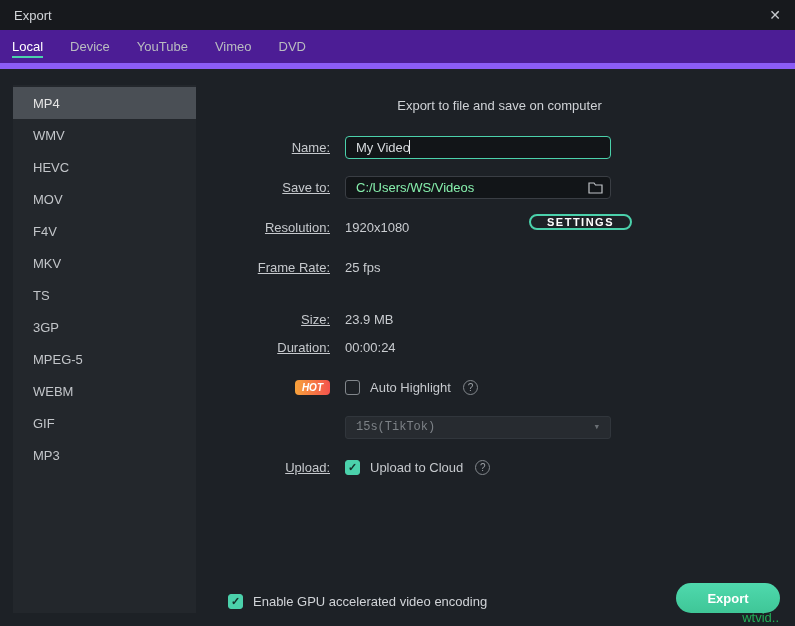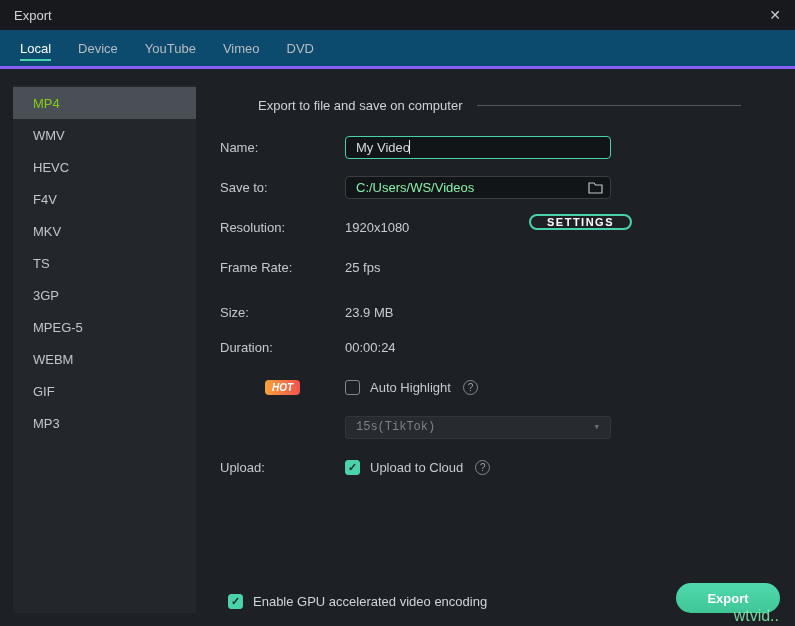--- a/index.html
+++ b/index.html
@@ -8,39 +8,39 @@
 
   .dialog { position:relative; width:795px; height:626px; background:#1d2126; overflow:hidden; }
 
   
   .titlebar { position:absolute; top:0; left:0; right:0; height:30px; background:#17191d;
               display:flex; align-items:center; justify-content:space-between; padding:0 14px; }
   .titlebar .title { color:#d2d5d9; font-size:13px; }
   .titlebar .close { color:#c6c9cd; font-size:14px; cursor:pointer; line-height:1; }
 
   
-  .tabbar { position:absolute; top:30px; left:0; right:0; height:39px; background:#0c4a6e;
-            display:flex; align-items:stretch; padding:0 20px; gap:27px; border-bottom:3px solid #8b5cf6; }
+  .tabbar { position:absolute; top:30px; left:0; right:0; height:39px; background:#4c1d95;
+            display:flex; align-items:stretch; padding:0 12px; gap:27px; border-bottom:6px solid #8b5cf6; }
   .tab { position:relative; display:flex; align-items:center; color:#b9bcc0; font-size:13px; cursor:pointer; }
   .tab.active { color:#ffffff; }
   .tab.active::after { content:""; position:absolute; left:0; right:0; bottom:5px; height:2px; background:#4bd1ab; }
 
   
   .sidebar { position:absolute; left:13px; top:85px; width:183px; height:528px; background:#23272c; padding-top:2px; }
   .fmt { height:32px; display:flex; align-items:center; padding-left:20px; font-size:13px; color:#c2c5c9; cursor:pointer; }
-  .fmt.selected { background:#4a4f55; color:#84cc16; }
+  .fmt.selected { background:#4a4f55; color:#e5e5e5; }
 
   
-  .section-header { position:absolute; left:258px; right:54px; top:98px; display:flex; align-items:center; gap:14px; }
+  .section-header { position:absolute; left:258px; right:54px; top:98px; display:flex; align-items:center; gap:14px;flex-direction:column; }
   .section-header .stitle { color:#cfd2d6; font-size:13px; white-space:nowrap; }
   .section-header .hline { flex:1; height:1px; background:#55595e; }
 
   
   .row { position:absolute; left:220px; width:560px; height:24px; display:flex; align-items:center; }
-  .label { width:125px; padding-right:15px; text-align:left; color:#c6c9cd; font-size:13px; flex:0 0 auto; }
+  .label { width:125px; padding-right:15px; text-align:right; color:#c6c9cd; font-size:13px; flex:0 0 auto;text-decoration:underline; }
   .value { color:#c9ccd0; font-size:13px; }
 
   .text-input { width:266px; height:23px; background:#121518; border:1px solid #3a3e44; border-radius:4px;
                 color:#d6d9dc; font-size:13px; padding:0 10px; font-family:inherit; outline:none; }
   .name-input { border-color:#4bd1ab; }
   .path-input { color:#86efac; padding-right:38px; }
   .input-wrap { position:relative; display:inline-block; width:266px; height:23px; }
   .folder-icon { position:absolute; right:8px; top:5px; cursor:pointer; line-height:0; }
   .caret { position:absolute; left:189px; top:5px; width:1px; height:14px; background:#e4e6e9; }
 
@@ -68,21 +68,21 @@
   .dd-chevron { color:#6a6f74; font-size:11px; line-height:1; }
 
   
   .gpu-row { position:absolute; left:228px; top:594px; display:flex; align-items:center; }
   .gpu-row .cb-label { color:#d0d3d7; }
 
   .export-btn { position:absolute; left:676px; top:583px; width:104px; height:30px; border:none; border-radius:16px;
                 background:linear-gradient(180deg,#4fd9ad,#3fc697); color:#ffffff; font-size:13px; font-weight:bold;
                 font-family:inherit; cursor:pointer; }
 
-  .watermark { position:absolute; right:16px; bottom:1px; color:#86efac; opacity:.85; font-size:16px; }
+  .watermark { position:absolute; right:16px; bottom:1px; color:#22c55e; opacity:.85; font-size:13px; }
 </style>
 </head>
 <body>
 
 <div class="dialog">
 
   <div class="titlebar">
     <span class="title">Export</span>
     <span class="close">✕</span>
   </div>
@@ -92,20 +92,21 @@
       <div class="tab">Device</div>
       <div class="tab">YouTube</div>
       <div class="tab">Vimeo</div>
       <div class="tab">DVD</div>
     </div>
 
   <div class="sidebar">
       <div class="fmt selected">MP4</div>
       <div class="fmt">WMV</div>
       <div class="fmt">HEVC</div>
+      <div class="fmt">MOV</div>
       <div class="fmt">F4V</div>
       <div class="fmt">MKV</div>
       <div class="fmt">TS</div>
       <div class="fmt">3GP</div>
       <div class="fmt">MPEG-5</div>
       <div class="fmt">WEBM</div>
       <div class="fmt">GIF</div>
       <div class="fmt">MP3</div>
     </div>
 
@@ -136,21 +137,21 @@
     <span class="label">Resolution:</span>
     <span class="value">1920x1080</span>
     <button class="settings-btn">SETTINGS</button>
   </div>
 
   <div class="row" style="top:255px">
     <span class="label">Frame Rate:</span>
     <span class="value">25 fps</span>
   </div>
 
-  <div class="row" style="top:300px">
+  <div class="row" style="top:307px">
     <span class="label">Size:</span>
     <span class="value">23.9 MB</span>
   </div>
 
   <div class="row" style="top:335px">
     <span class="label">Duration:</span>
     <span class="value">00:00:24</span>
   </div>
 
   <div class="row" style="top:375px">

